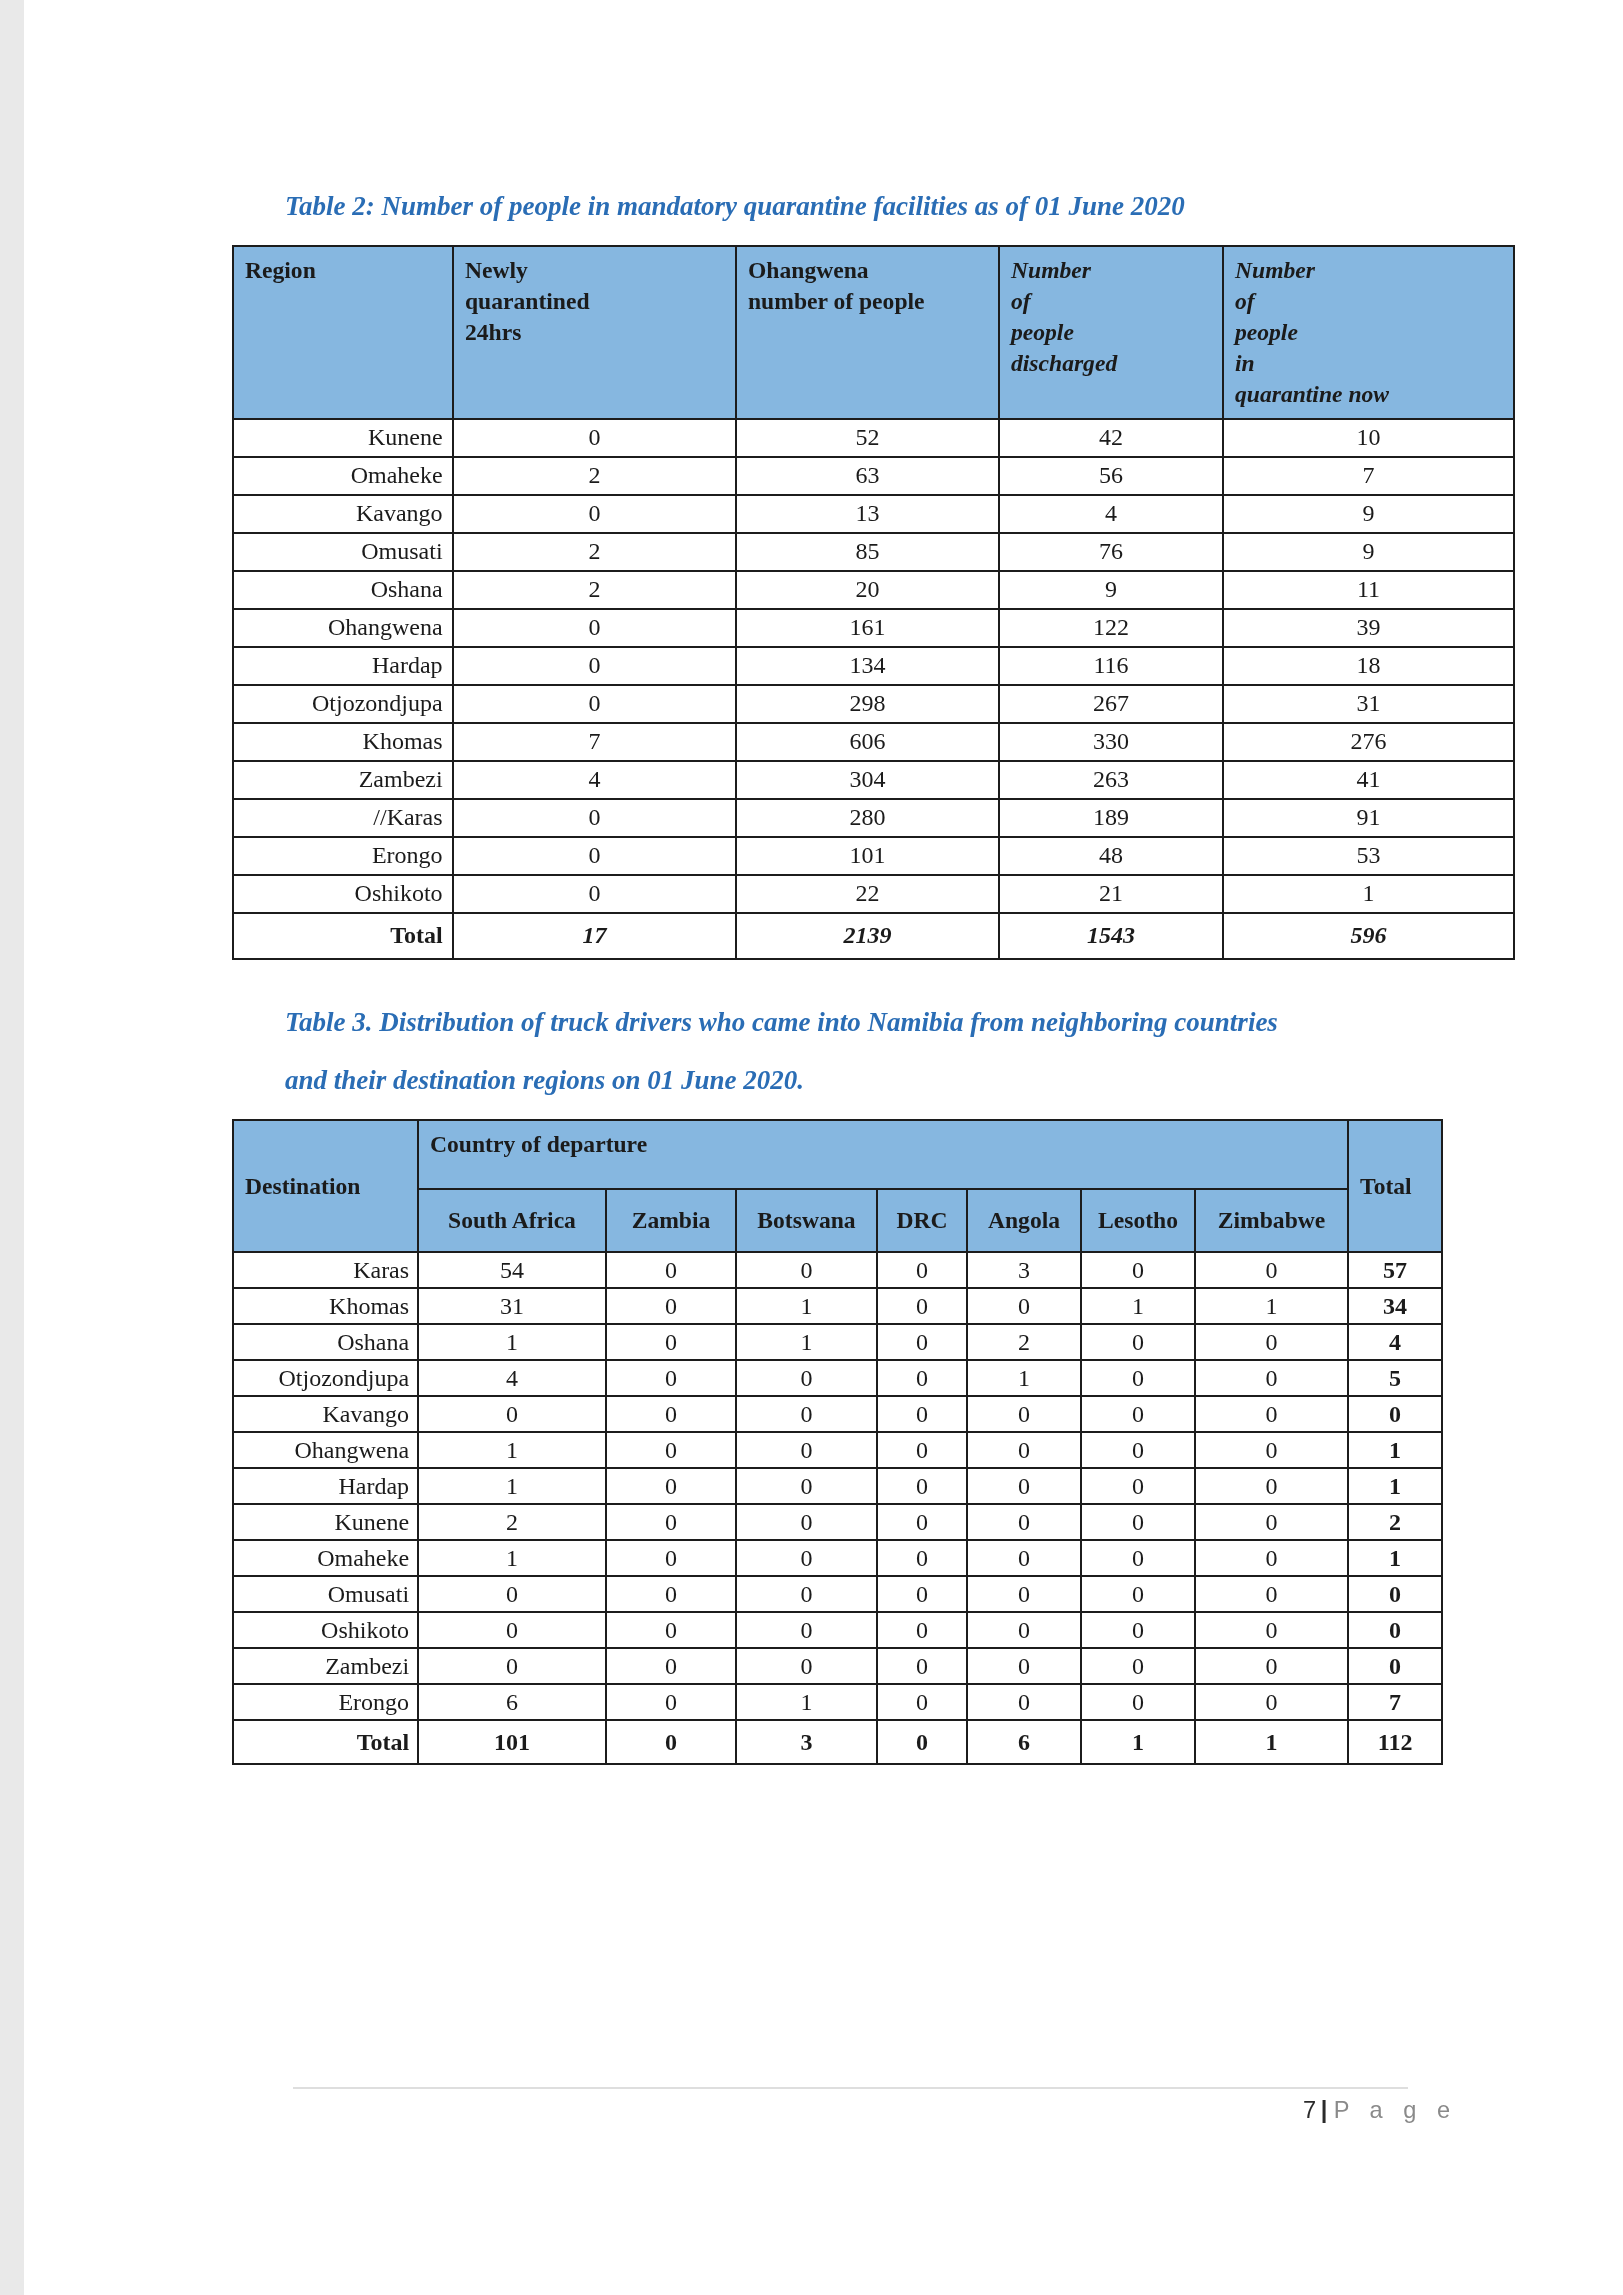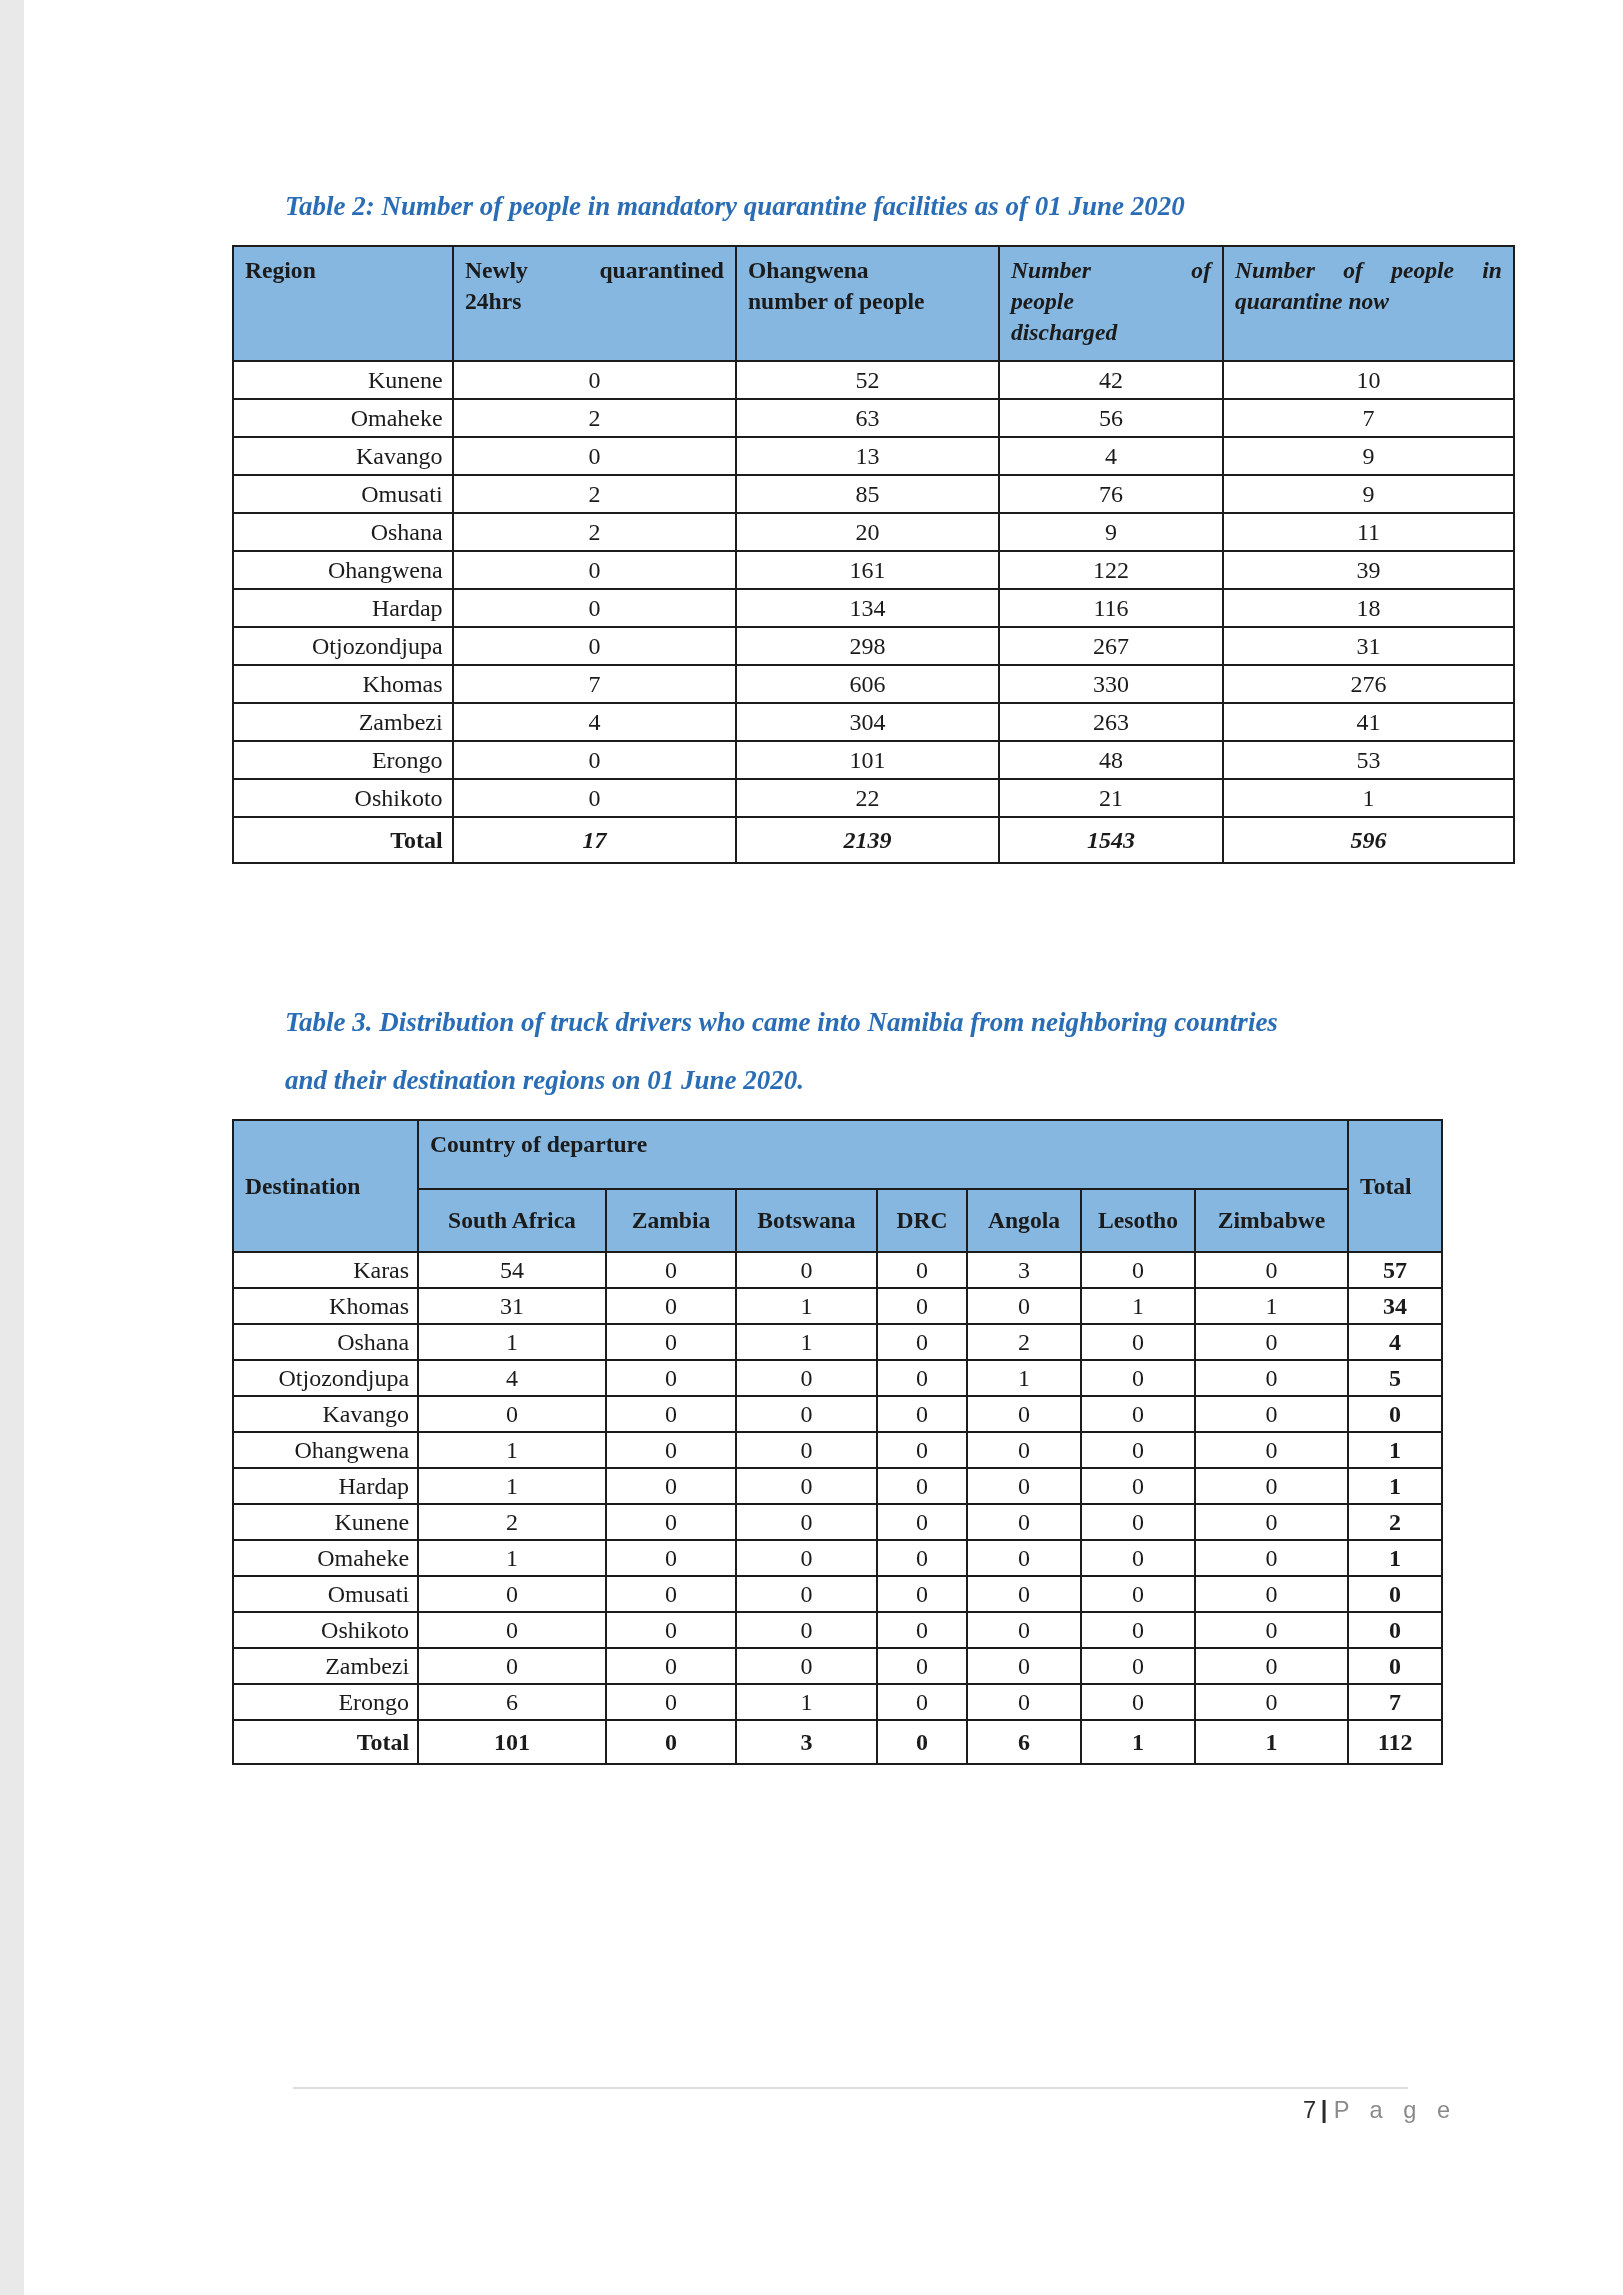--- a/index.html
+++ b/index.html
@@ -35,21 +35,21 @@
   th,td{border:2.4px solid var(--border-black);box-sizing:border-box;}
 
   th{
     background:var(--header-blue);
     font-size:23.6px;font-weight:bold;
     vertical-align:top;text-align:left;
     padding:7.9px 11px;
     line-height:31px;
   }
   th.italic{font-style:italic;}
-  .spread{display:flex;justify-content:space-between;}
+  .spread{display:flex;justify-content:flex-start;flex-direction:column;}
 
   #table2 thead tr{height:115px;}
   #table2 td{font-size:24px;height:38px;padding:1.6px 9.4px;vertical-align:middle;}
   #table2 .total-row td{height:46px;font-weight:bold;}
   #table2 .total-row td.num{font-style:italic;text-align:center;}
 
   td.region{text-align:right;}
   td.num{text-align:center;}
 
   
@@ -190,20 +190,27 @@
           <td class="num">276</td>
         </tr>
         <tr>
           <td class="region">Zambezi</td>
           <td class="num">4</td>
           <td class="num">304</td>
           <td class="num">263</td>
           <td class="num">41</td>
         </tr>
         <tr>
+          <td class="region">//Karas</td>
+          <td class="num">0</td>
+          <td class="num">280</td>
+          <td class="num">189</td>
+          <td class="num">91</td>
+        </tr>
+        <tr>
           <td class="region">Erongo</td>
           <td class="num">0</td>
           <td class="num">101</td>
           <td class="num">48</td>
           <td class="num">53</td>
         </tr>
         <tr>
           <td class="region">Oshikoto</td>
           <td class="num">0</td>
           <td class="num">22</td>

